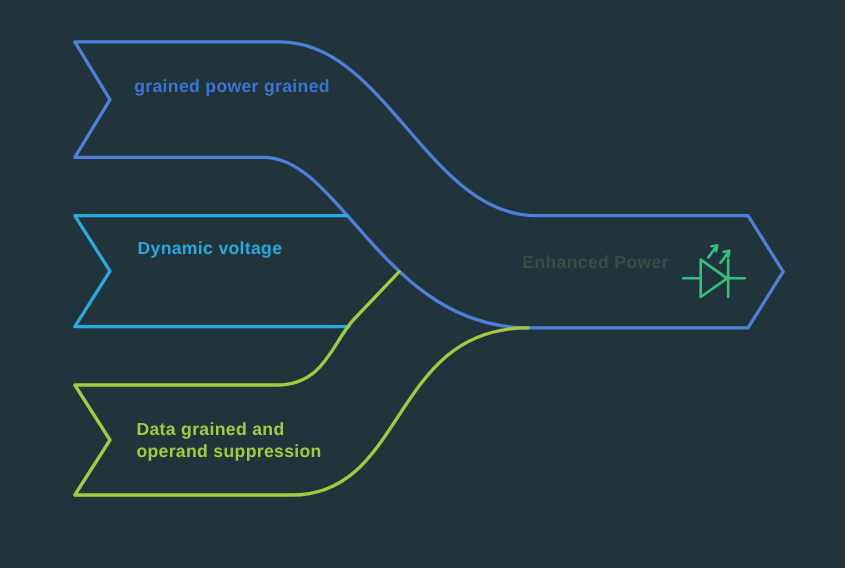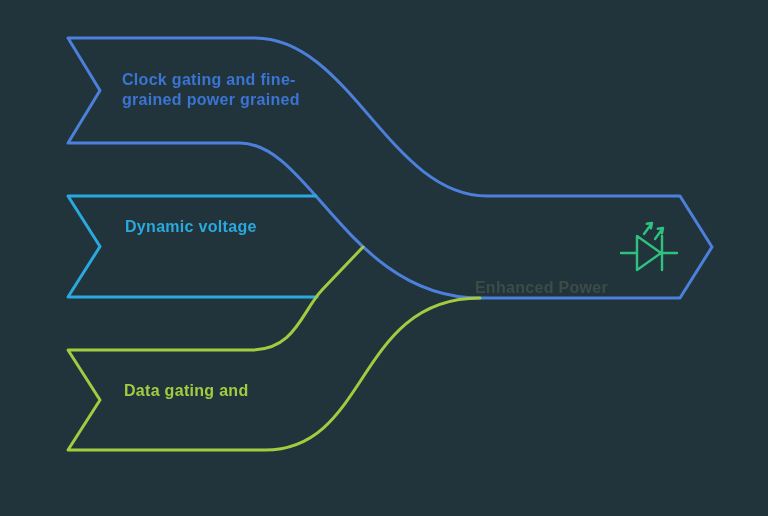--- a/index.html
+++ b/index.html
@@ -10,21 +10,21 @@
   .band1-stroke{stroke:var(--band1,#4c80da);}
   .band2-stroke{stroke:var(--band2,#2aa9de);}
   .band3-stroke{stroke:var(--band3,#a4cb40);}
   .led-stroke{fill:none;stroke:var(--led,#2fc17e);stroke-width:2.4;stroke-linejoin:round;stroke-linecap:round;}
   .label{position:absolute;font-weight:bold;font-size:16px;line-height:20px;letter-spacing:.3px;white-space:nowrap;}
   .label div{pointer-events:none;}
   #band1-label{left:122px;top:70px;color:var(--band1_text,#3b74d2);}
   #band2-label{left:125px;top:217px;color:var(--band2,#2aa9de);}
   #band3-label{left:124px;top:381px;color:var(--band3,#a4cb40);}
   #output-label{left:430px;top:229px;width:178px;text-align:right;
-                color:var(--output_text,#3d4c47);font-size:16px;line-height:21px;margin-top:48px;}
+                color:var(--output_text,#3d4c47);font-size:16px;line-height:21px;}
 </style>
 </head>
 <body>
 
 <div id="stage">
 
   <svg id="diagram-svg" width="768" height="516" viewBox="0 0 768 516">
 
     <path class="outline band1-stroke" d="M 68 38 H 255 C 350 38, 390 196, 487 196 H 680 L 712 247 L 680 298 H 480
              C 350 298, 310 143, 240 143 H 68 L 100 90.5 Z"></path>
@@ -35,29 +35,29 @@
              C 370 450, 355 298, 480 298"></path>
 
     <g>
       <path class="led-stroke" d="M 621 253 H 636 M 637 236 L 637 270 L 661 253 Z M 662 236 V 270 M 662 253 H 677"></path>
       <path class="led-stroke" d="M 644 234 L 652 223 M 652 223 L 646.8 223.8 M 652 223 L 651 228.4
                M 655 239 L 663 228 M 663 228 L 657.8 228.8 M 663 228 L 662 233.4"></path>
     </g>
   </svg>
 
   <div id="band1-label" class="label">
-    <div>Clock gating and fine-</div>
     <div>grained power grained</div>
   </div>
 
   <div id="band2-label" class="label">
     <div>Dynamic voltage</div>
   </div>
 
   <div id="band3-label" class="label">
-    <div>Data gating and</div>
+    <div>Data grained and</div>
+    <div>operand suppression</div>
   </div>
 
   <div id="output-label" class="label">
     <div>Enhanced Power</div>
   </div>
 
 </div>
 
 </body></html>

